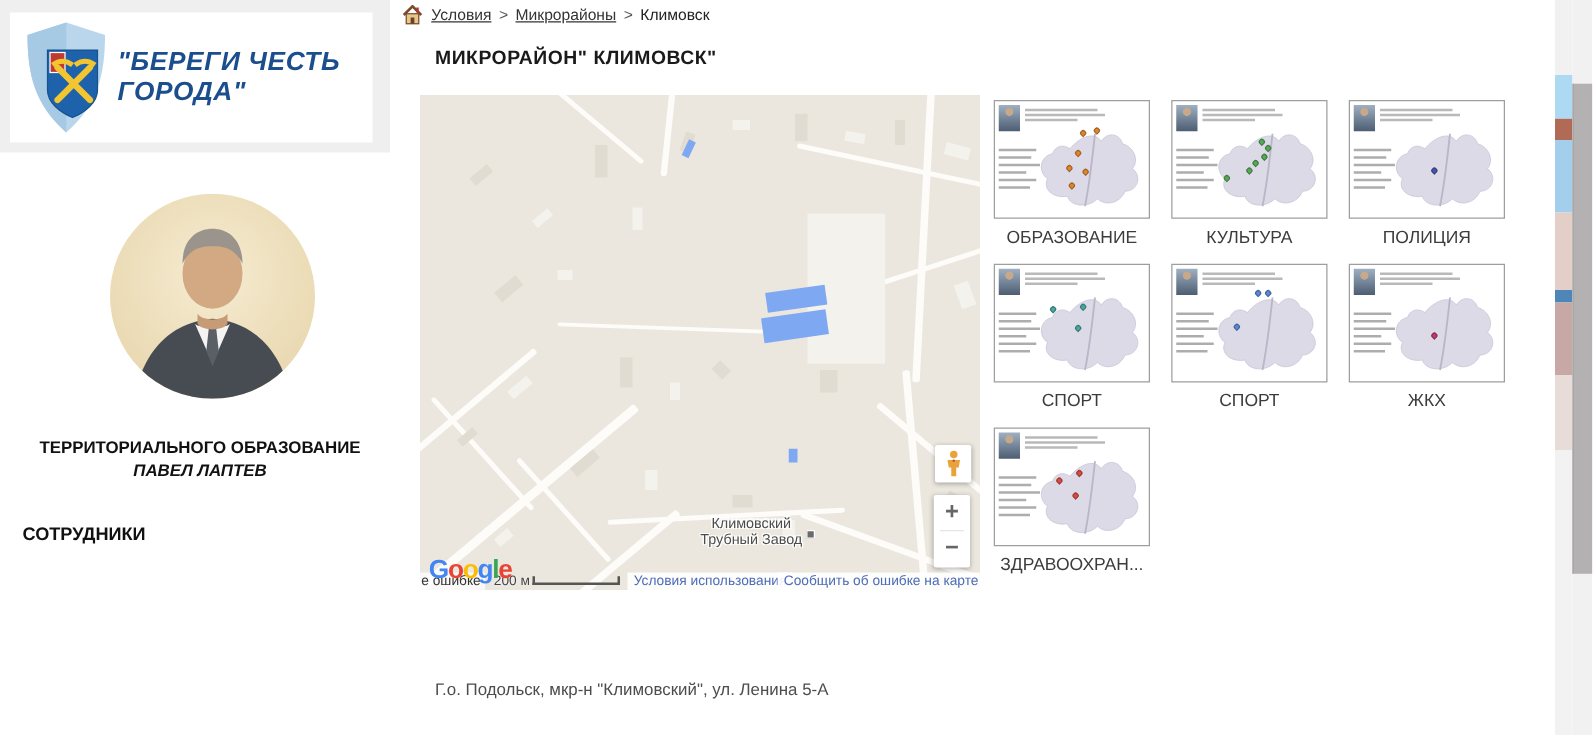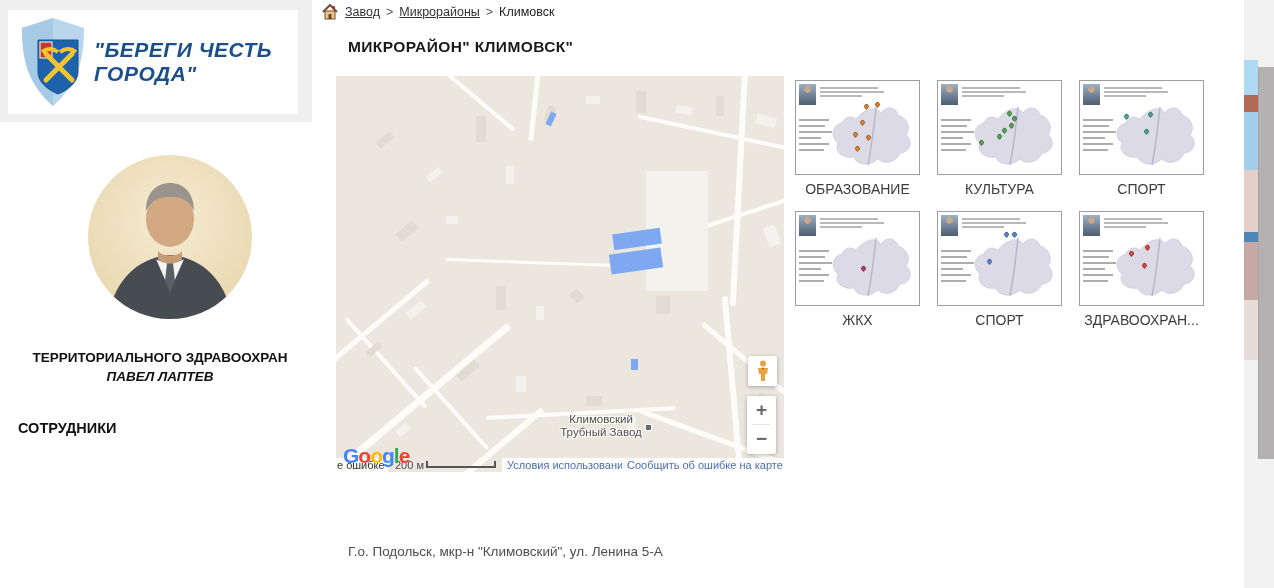--- a/index.html
+++ b/index.html
@@ -114,35 +114,35 @@
         <path d="M18 170 C26 118 56 102 82 100 C108 102 138 118 146 170 Z" fill="#474c53"></path>
         <path d="M68 104 L82 136 L96 104 C92 108 72 108 68 104 Z" fill="#f4f4f4"></path>
         <path d="M79 108 L85 108 L87 126 L82 138 L77 126 Z" fill="#5a5f66"></path>
         <ellipse cx="82" cy="64" rx="24" ry="28" fill="#d2a983"></ellipse>
         <path d="M58 56 C58 36 70 28 82 28 C94 28 106 36 106 56 C100 44 92 42 82 42 C72 42 64 44 58 56 Z" fill="#9a948c"></path>
         <path d="M70 96 C74 102 90 102 94 96 L94 104 C90 110 74 110 70 104 Z" fill="#c69b76"></path>
       </svg>
     </div>
 
     <div class="role">
-      <div>ТЕРРИТОРИАЛЬНОГО ЗДРАВООХРАН</div>
+      <div>ТЕРРИТОРИАЛЬНОГО ОБРАЗОВАНИЕ</div>
       <div class="nm">ПАВЕЛ ЛАПТЕВ</div>
     </div>
 
     <div class="staff">СОТРУДНИКИ</div>
   </aside>
 
   <nav class="breadcrumb">
     <svg class="home-ic" width="16" height="16" viewBox="0 0 16 16">
       <path d="M1 8 L8 1 L15 8" fill="none" stroke="#7a4a2b" stroke-width="2"></path>
       <rect x="3" y="7" width="10" height="8" fill="#e8c88a" stroke="#7a4a2b" stroke-width="1"></rect>
       <rect x="11" y="2" width="2" height="4" fill="#b03a30"></rect>
       <rect x="6.5" y="10" width="3" height="5" fill="#6b4226"></rect>
     </svg>
-    <span class="crumb-link">Завод</span>
+    <span class="crumb-link">Условия</span>
     <span class="sep">&gt;</span>
     <span class="crumb-link">Микрорайоны</span>
     <span class="sep">&gt;</span>
     <span class="crumb-cur">Климовск</span>
   </nav>
 
   <h1 class="page-title">МИКРОРАЙОН" КЛИМОВСК"</h1>
 
   <div class="map">
     <div id="map-deco">
@@ -286,20 +286,40 @@
           <div class="t-lline" style="left: 3px; top: 38px; width: 30px;"></div>
           <div class="t-lline" style="left: 3px; top: 44px; width: 26px;"></div>
           <div class="t-lline" style="left: 3px; top: 50px; width: 33px;"></div>
           <div class="t-lline" style="left: 3px; top: 56px; width: 22px;"></div>
           <div class="t-lline" style="left: 3px; top: 62px; width: 30px;"></div>
           <div class="t-lline" style="left: 3px; top: 68px; width: 25px;"></div>
           <svg width="92" height="72" viewBox="0 0 92 72" class="t-blob">
             <path d="M30,18 C38,8 50,4 55,12 C60,4 70,6 72,14 C80,16 86,26 80,34 C88,40 84,52 74,52 C70,62 58,64 52,58 C44,66 30,64 28,56 C16,58 8,50 12,42 C4,36 6,24 16,22 C18,16 24,14 30,18 Z" fill="#dcdae6" stroke="#c6c3d6" stroke-width=".6"></path>
             <path d="M50,6 C48,24 46,44 42,64" fill="none" stroke="#b9b6c9" stroke-width="1.5"></path>
           </svg>
+          <div class="poi" style="left: 53%; top: 57%; background: rgb(74, 84, 168);"></div>
+        </div>
+        <div class="thumb-label">ПОЛИЦИЯ</div>
+      </div>
+      <div class="thumb">
+        <div class="thumb-img">
+          <div class="t-photo"></div>
+          <div class="t-hline" style="left: 24px; top: 6px; width: 58px;"></div>
+          <div class="t-hline" style="left: 24px; top: 10px; width: 64px;"></div>
+          <div class="t-hline" style="left: 24px; top: 14px; width: 42px;"></div>
+          <div class="t-lline" style="left: 3px; top: 38px; width: 30px;"></div>
+          <div class="t-lline" style="left: 3px; top: 44px; width: 26px;"></div>
+          <div class="t-lline" style="left: 3px; top: 50px; width: 33px;"></div>
+          <div class="t-lline" style="left: 3px; top: 56px; width: 22px;"></div>
+          <div class="t-lline" style="left: 3px; top: 62px; width: 30px;"></div>
+          <div class="t-lline" style="left: 3px; top: 68px; width: 25px;"></div>
+          <svg width="92" height="72" viewBox="0 0 92 72" class="t-blob">
+            <path d="M30,18 C38,8 50,4 55,12 C60,4 70,6 72,14 C80,16 86,26 80,34 C88,40 84,52 74,52 C70,62 58,64 52,58 C44,66 30,64 28,56 C16,58 8,50 12,42 C4,36 6,24 16,22 C18,16 24,14 30,18 Z" fill="#dcdae6" stroke="#c6c3d6" stroke-width=".6"></path>
+            <path d="M50,6 C48,24 46,44 42,64" fill="none" stroke="#b9b6c9" stroke-width="1.5"></path>
+          </svg>
           <div class="poi" style="left: 36%; top: 35%; background: rgb(74, 168, 160);"></div>
           <div class="poi" style="left: 55%; top: 33%; background: rgb(74, 168, 160);"></div>
           <div class="poi" style="left: 52%; top: 52%; background: rgb(74, 168, 160);"></div>
         </div>
         <div class="thumb-label">СПОРТ</div>
       </div>
       <div class="thumb">
         <div class="thumb-img">
           <div class="t-photo"></div>
           <div class="t-hline" style="left: 24px; top: 6px; width: 58px;"></div>
@@ -308,45 +328,45 @@
           <div class="t-lline" style="left: 3px; top: 38px; width: 30px;"></div>
           <div class="t-lline" style="left: 3px; top: 44px; width: 26px;"></div>
           <div class="t-lline" style="left: 3px; top: 50px; width: 33px;"></div>
           <div class="t-lline" style="left: 3px; top: 56px; width: 22px;"></div>
           <div class="t-lline" style="left: 3px; top: 62px; width: 30px;"></div>
           <div class="t-lline" style="left: 3px; top: 68px; width: 25px;"></div>
           <svg width="92" height="72" viewBox="0 0 92 72" class="t-blob">
             <path d="M30,18 C38,8 50,4 55,12 C60,4 70,6 72,14 C80,16 86,26 80,34 C88,40 84,52 74,52 C70,62 58,64 52,58 C44,66 30,64 28,56 C16,58 8,50 12,42 C4,36 6,24 16,22 C18,16 24,14 30,18 Z" fill="#dcdae6" stroke="#c6c3d6" stroke-width=".6"></path>
             <path d="M50,6 C48,24 46,44 42,64" fill="none" stroke="#b9b6c9" stroke-width="1.5"></path>
           </svg>
-          <div class="poi" style="left: 53%; top: 58%; background: rgb(194, 58, 104);"></div>
-        </div>
-        <div class="thumb-label">ЖКХ</div>
-      </div>
-      <div class="thumb">
-        <div class="thumb-img">
-          <div class="t-photo"></div>
-          <div class="t-hline" style="left: 24px; top: 6px; width: 58px;"></div>
-          <div class="t-hline" style="left: 24px; top: 10px; width: 64px;"></div>
-          <div class="t-hline" style="left: 24px; top: 14px; width: 42px;"></div>
-          <div class="t-lline" style="left: 3px; top: 38px; width: 30px;"></div>
-          <div class="t-lline" style="left: 3px; top: 44px; width: 26px;"></div>
-          <div class="t-lline" style="left: 3px; top: 50px; width: 33px;"></div>
-          <div class="t-lline" style="left: 3px; top: 56px; width: 22px;"></div>
-          <div class="t-lline" style="left: 3px; top: 62px; width: 30px;"></div>
-          <div class="t-lline" style="left: 3px; top: 68px; width: 25px;"></div>
-          <svg width="92" height="72" viewBox="0 0 92 72" class="t-blob">
-            <path d="M30,18 C38,8 50,4 55,12 C60,4 70,6 72,14 C80,16 86,26 80,34 C88,40 84,52 74,52 C70,62 58,64 52,58 C44,66 30,64 28,56 C16,58 8,50 12,42 C4,36 6,24 16,22 C18,16 24,14 30,18 Z" fill="#dcdae6" stroke="#c6c3d6" stroke-width=".6"></path>
-            <path d="M50,6 C48,24 46,44 42,64" fill="none" stroke="#b9b6c9" stroke-width="1.5"></path>
-          </svg>
           <div class="poi" style="left: 54%; top: 22%; background: rgb(92, 135, 214);"></div>
           <div class="poi" style="left: 60%; top: 22%; background: rgb(92, 135, 214);"></div>
           <div class="poi" style="left: 40%; top: 50%; background: rgb(92, 135, 214);"></div>
         </div>
         <div class="thumb-label">СПОРТ</div>
+      </div>
+      <div class="thumb">
+        <div class="thumb-img">
+          <div class="t-photo"></div>
+          <div class="t-hline" style="left: 24px; top: 6px; width: 58px;"></div>
+          <div class="t-hline" style="left: 24px; top: 10px; width: 64px;"></div>
+          <div class="t-hline" style="left: 24px; top: 14px; width: 42px;"></div>
+          <div class="t-lline" style="left: 3px; top: 38px; width: 30px;"></div>
+          <div class="t-lline" style="left: 3px; top: 44px; width: 26px;"></div>
+          <div class="t-lline" style="left: 3px; top: 50px; width: 33px;"></div>
+          <div class="t-lline" style="left: 3px; top: 56px; width: 22px;"></div>
+          <div class="t-lline" style="left: 3px; top: 62px; width: 30px;"></div>
+          <div class="t-lline" style="left: 3px; top: 68px; width: 25px;"></div>
+          <svg width="92" height="72" viewBox="0 0 92 72" class="t-blob">
+            <path d="M30,18 C38,8 50,4 55,12 C60,4 70,6 72,14 C80,16 86,26 80,34 C88,40 84,52 74,52 C70,62 58,64 52,58 C44,66 30,64 28,56 C16,58 8,50 12,42 C4,36 6,24 16,22 C18,16 24,14 30,18 Z" fill="#dcdae6" stroke="#c6c3d6" stroke-width=".6"></path>
+            <path d="M50,6 C48,24 46,44 42,64" fill="none" stroke="#b9b6c9" stroke-width="1.5"></path>
+          </svg>
+          <div class="poi" style="left: 53%; top: 58%; background: rgb(194, 58, 104);"></div>
+        </div>
+        <div class="thumb-label">ЖКХ</div>
       </div>
       <div class="thumb">
         <div class="thumb-img">
           <div class="t-photo"></div>
           <div class="t-hline" style="left: 24px; top: 6px; width: 58px;"></div>
           <div class="t-hline" style="left: 24px; top: 10px; width: 64px;"></div>
           <div class="t-hline" style="left: 24px; top: 14px; width: 42px;"></div>
           <div class="t-lline" style="left: 3px; top: 38px; width: 30px;"></div>
           <div class="t-lline" style="left: 3px; top: 44px; width: 26px;"></div>
           <div class="t-lline" style="left: 3px; top: 50px; width: 33px;"></div>

